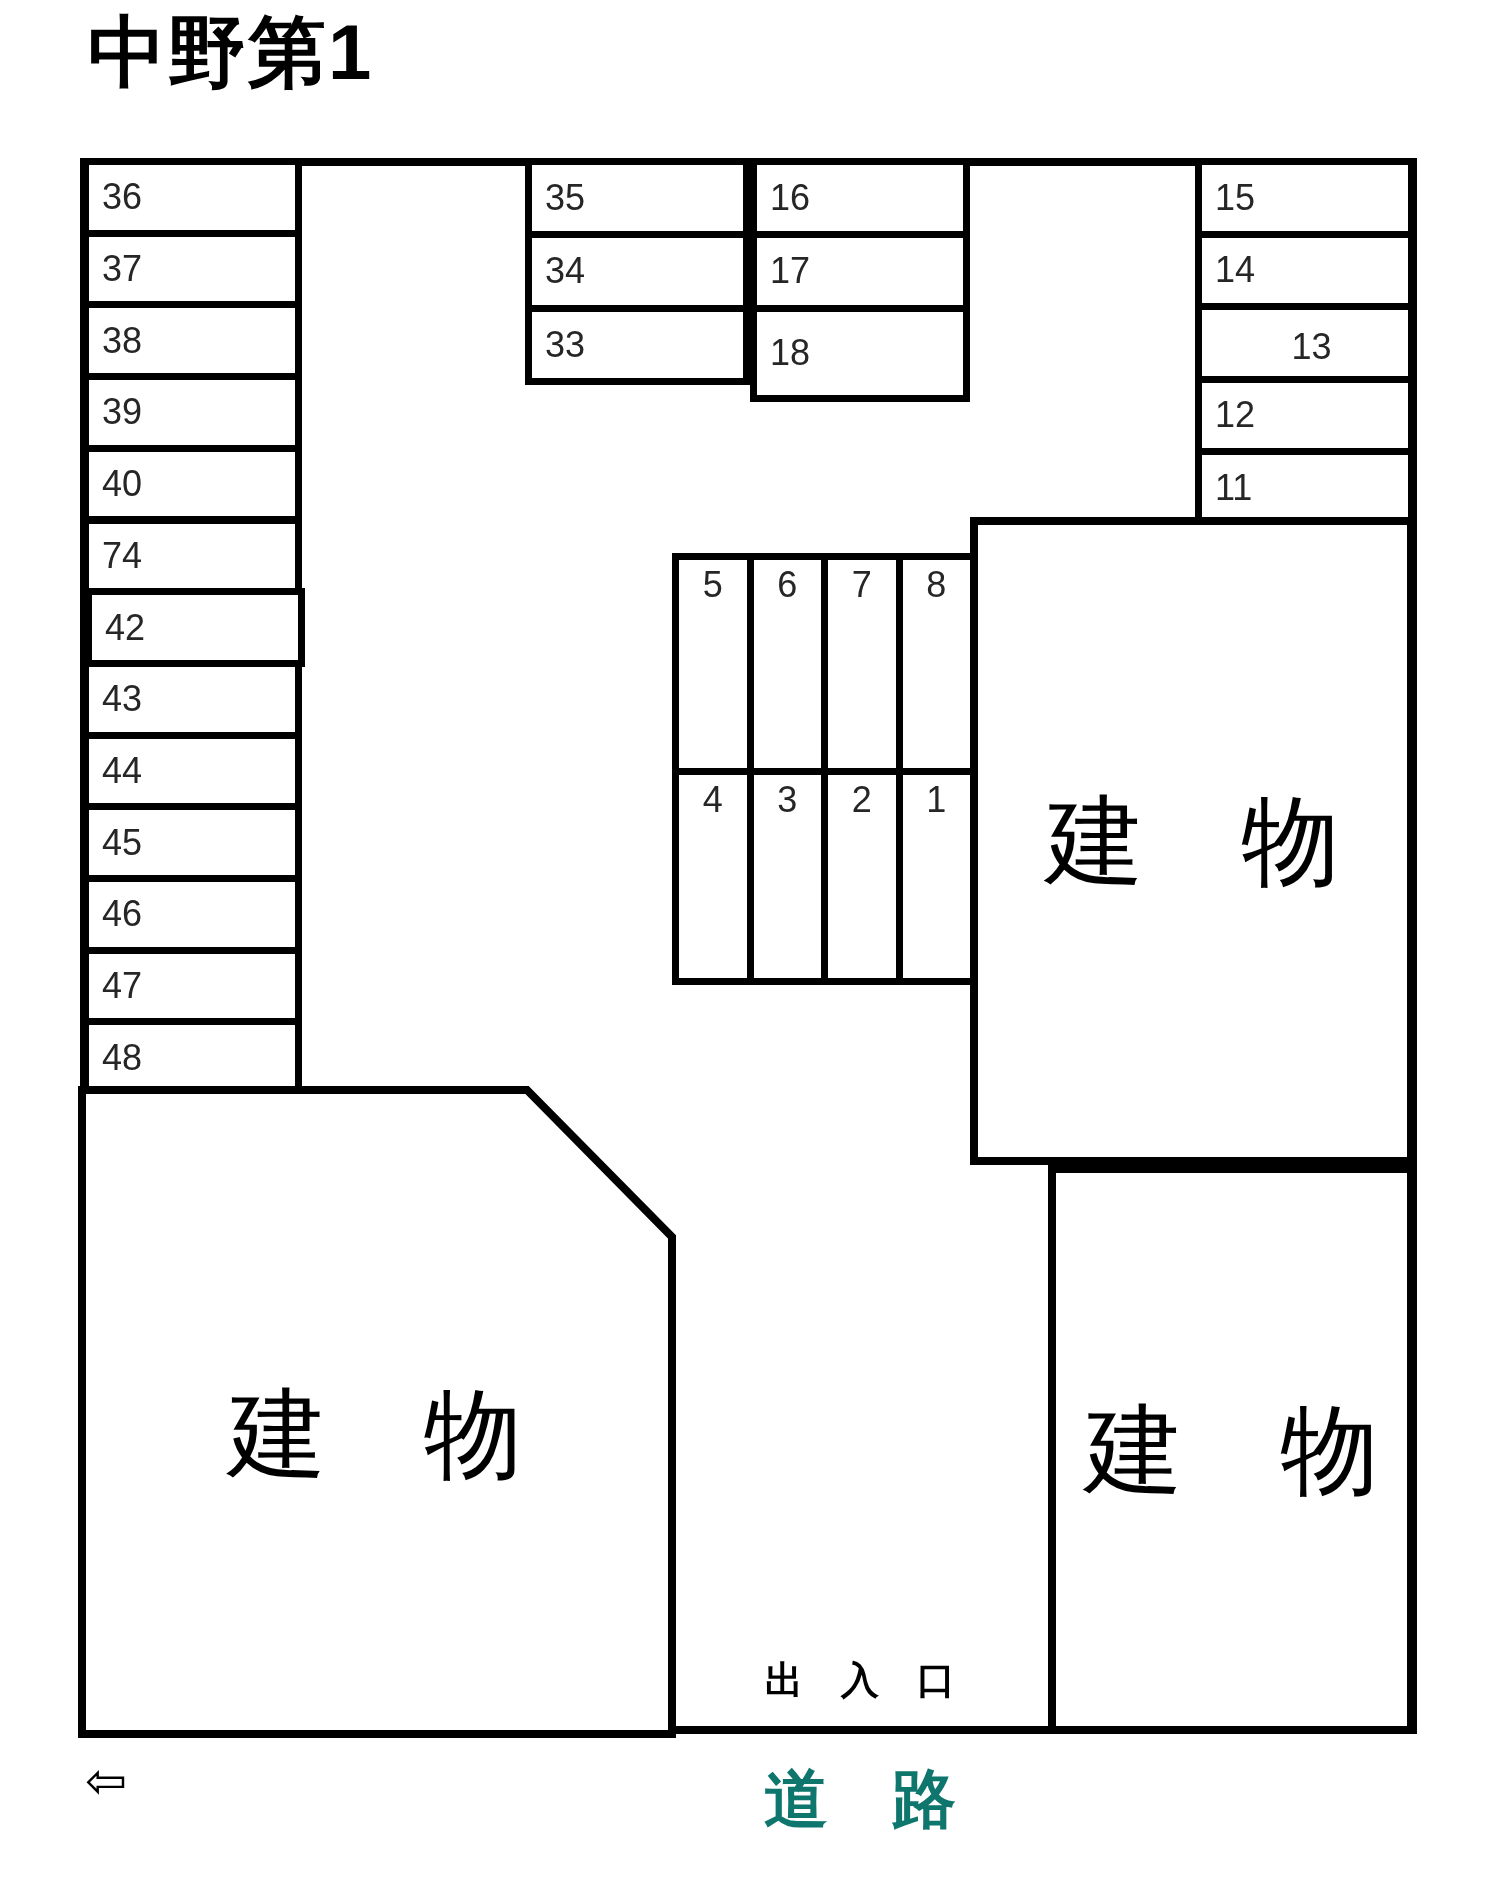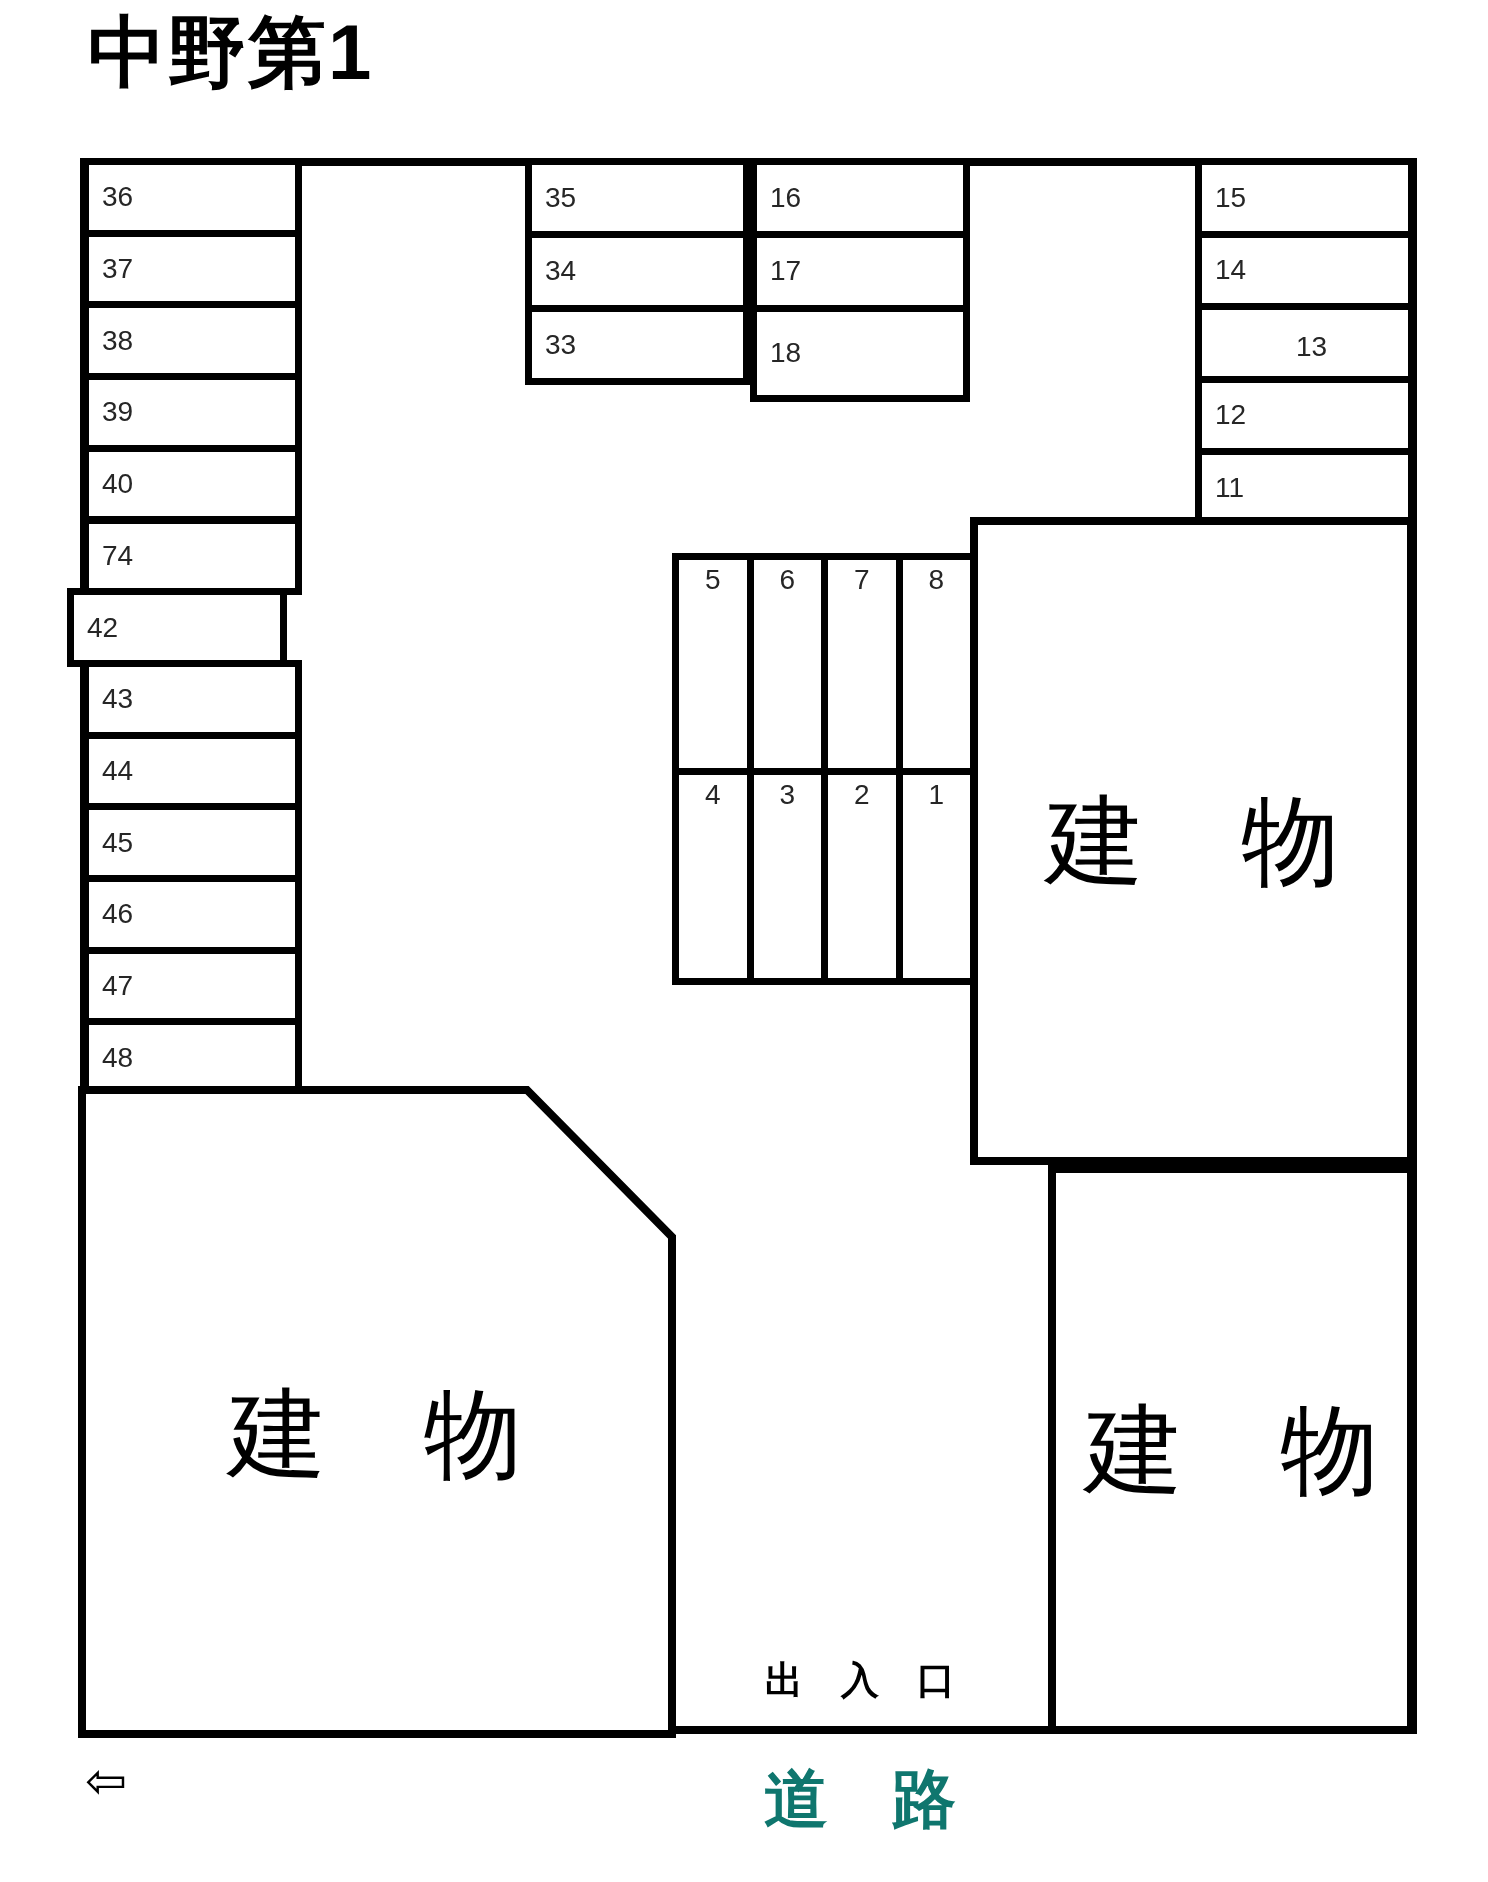--- a/index.html
+++ b/index.html
@@ -17,21 +17,21 @@
     color:#000;letter-spacing:2px;white-space:nowrap;
   }
   .map-outline{
     position:absolute;left:80px;top:158px;width:1337px;height:1576px;
     border:8px solid #000;box-sizing:border-box;background:#ffffff;
   }
   .cellgroup{position:absolute;left:0;top:0;}
   .cell{
     position:absolute;box-sizing:border-box;border:7px solid #000;
     background:#ffffff;display:flex;
-    font-size:28px;color:#262626;
+    font-size:36px;color:#262626;
   }
   .cell-v{align-items:center;justify-content:flex-start;padding-left:13px;}
   .cell-h{align-items:flex-start;justify-content:center;padding-top:4px;}
   .building{
     position:absolute;box-sizing:border-box;border:8px solid #000;
     background:#ffffff;display:flex;align-items:center;justify-content:center;
   }
   .building-label{
     font-size:98px;color:#000;font-weight:400;white-space:nowrap;line-height:1;
   }
@@ -77,21 +77,21 @@
       </div>
       <div class="cell cell-v" style="left: 82px; top: 373.1px; width: 220px; height: 78.7px;">
         <span>39</span>
       </div>
       <div class="cell cell-v" style="left: 82px; top: 444.8px; width: 220px; height: 78.7px;">
         <span>40</span>
       </div>
       <div class="cell cell-v" style="left: 82px; top: 516.5px; width: 220px; height: 78.7px;">
         <span>74</span>
       </div>
-      <div class="cell cell-v" style="left: 67px; top: 588.2px; width: 220px; height: 78.7px;">
+      <div class="cell cell-v" style="left: 85px; top: 588.2px; width: 220px; height: 78.7px;">
         <span>42</span>
       </div>
       <div class="cell cell-v" style="left: 82px; top: 659.9px; width: 220px; height: 78.7px;">
         <span>43</span>
       </div>
       <div class="cell cell-v" style="left: 82px; top: 731.6px; width: 220px; height: 78.7px;">
         <span>44</span>
       </div>
       <div class="cell cell-v" style="left: 82px; top: 803.3px; width: 220px; height: 78.7px;">
         <span>45</span>

